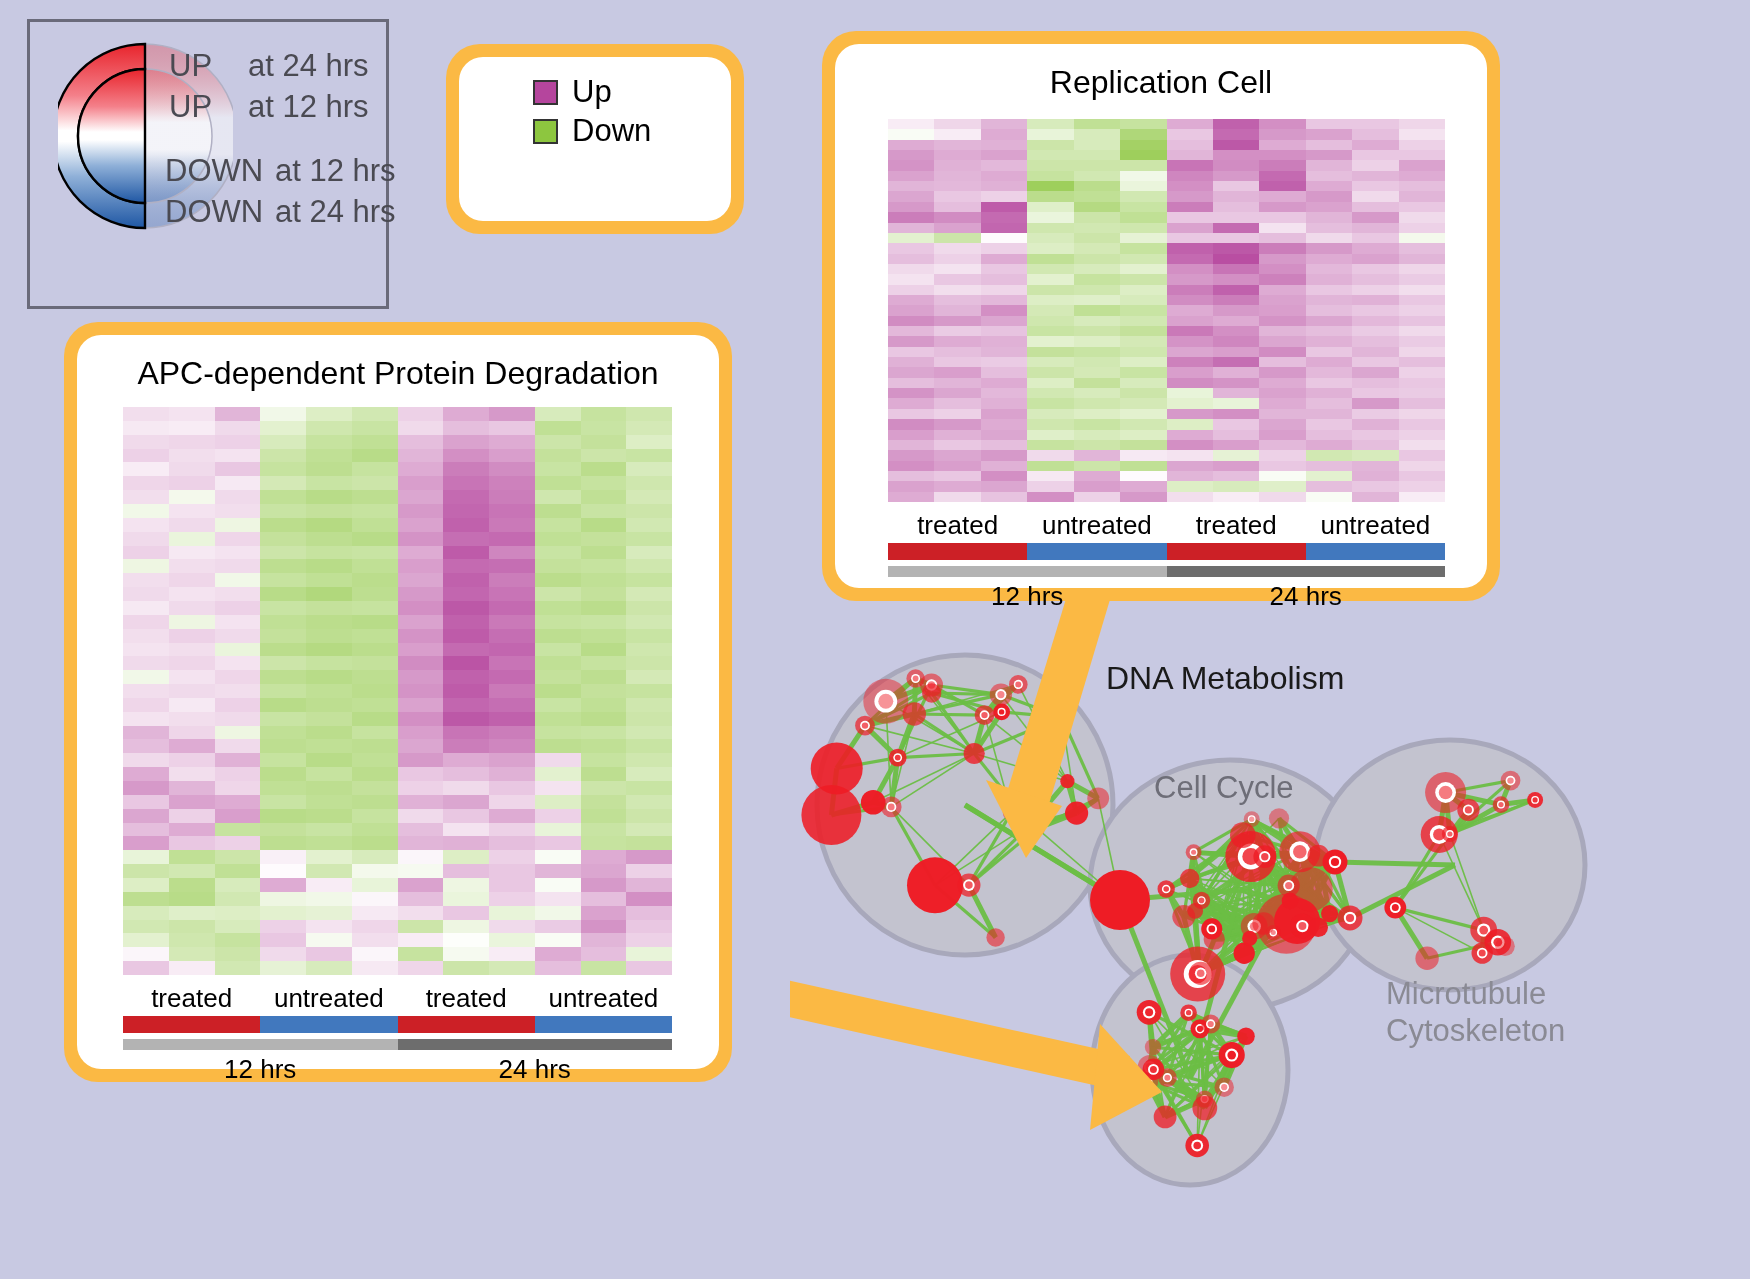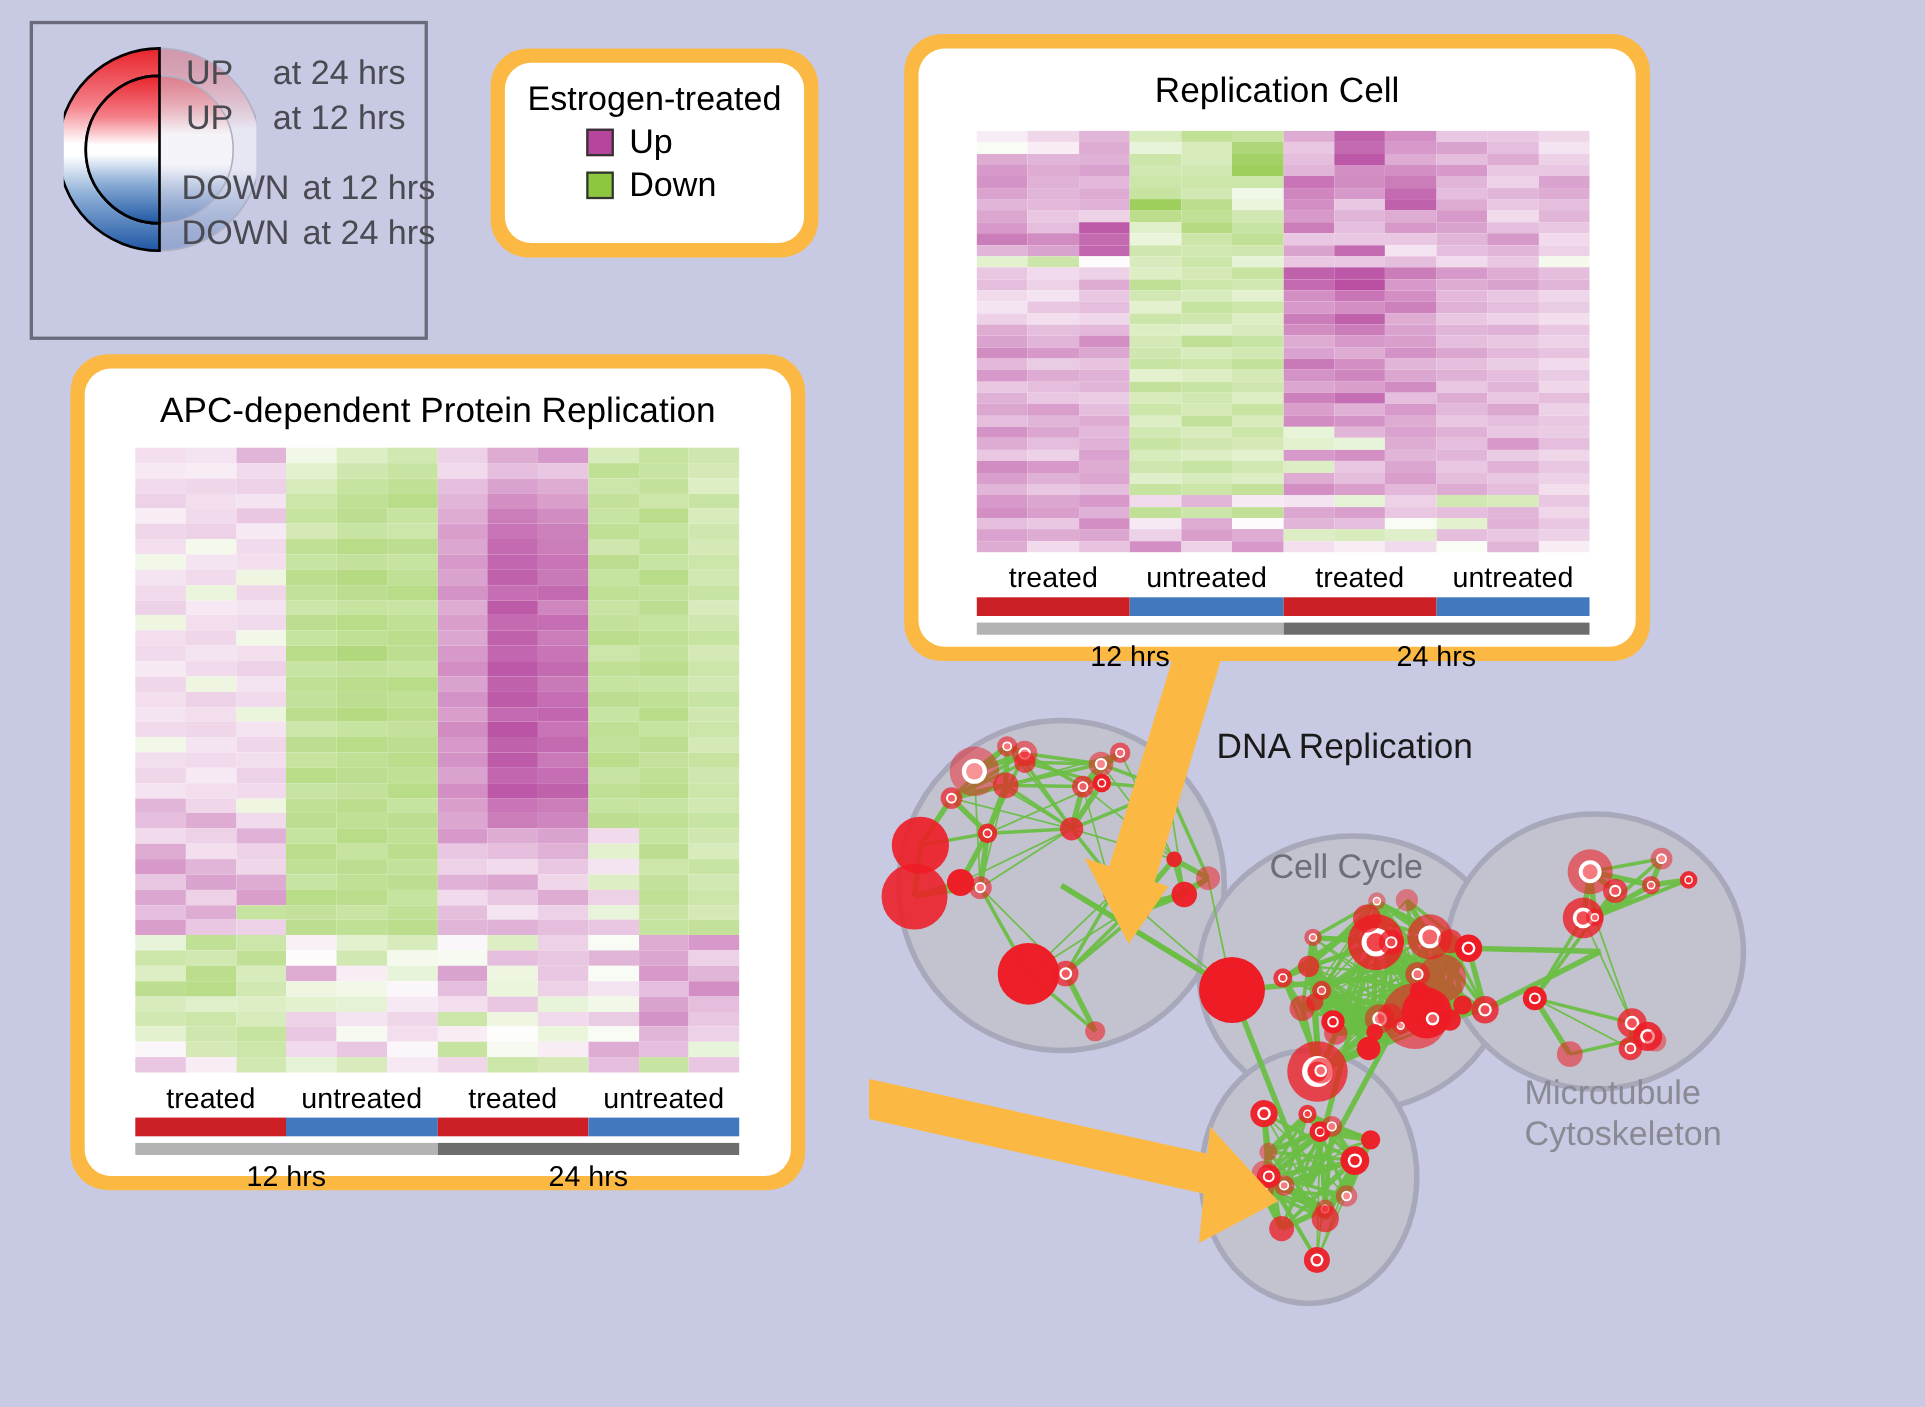--- a/index.html
+++ b/index.html
@@ -134,21 +134,20 @@
     <span class="wheel-label" style="left:135px; top:172px;">DOWN</span>
     <span class="wheel-label" style="left:245px; top:172px;">at 24 hrs</span>
 
     <div class="wheel-foot" style="top:214px;">
     </div>
   </div>
 
   <div class="panel" id="legend-card">
     <div class="panel-inner">
       <div class="lg-title">
-        <div>Estrogen-treated</div>
       </div>
       <div class="lg-row">
         <span class="lg-swatch" id="sw-up" style="background: rgb(181, 69, 157);"></span>
         <span class="lg-text">Up</span>
       </div>
       <div class="lg-row">
         <span class="lg-swatch" id="sw-down" style="background: rgb(141, 198, 63);"></span>
         <span class="lg-text">Down</span>
       </div>
     </div>
@@ -623,21 +622,21 @@
         <div class="time-names">
             <div>12 hrs</div>
             <div>24 hrs</div>
           </div>
       </div>
     </div>
   </div>
 
   <div class="panel" id="apc-card">
     <div class="panel-inner">
-      <div class="hm-title">APC-dependent Protein Replication</div>
+      <div class="hm-title">APC-dependent Protein Degradation</div>
       <div class="heatmap" id="hm-apc" style="left: 46px; top: 72px; width: 549px; height: 568px; grid-template-columns: repeat(12, 1fr); grid-template-rows: repeat(41, 1fr);">
           <div class="hm-cell" style="background: rgb(242, 222, 237);"></div>
           <div class="hm-cell" style="background: rgb(244, 227, 240);"></div>
           <div class="hm-cell" style="background: rgb(225, 181, 216);"></div>
           <div class="hm-cell" style="background: rgb(241, 248, 232);"></div>
           <div class="hm-cell" style="background: rgb(221, 238, 197);"></div>
           <div class="hm-cell" style="background: rgb(209, 232, 178);"></div>
           <div class="hm-cell" style="background: rgb(237, 209, 231);"></div>
           <div class="hm-cell" style="background: rgb(222, 171, 211);"></div>
           <div class="hm-cell" style="background: rgb(214, 153, 201);"></div>
@@ -1937,19 +1936,19 @@
           </g>
         </g>
 
       <path d="M286,-34 L330,-34 L256,214 L214,202 Z" fill="#fbb944"></path>
       <path d="M196,180 L272,206 L236,258 Z" fill="#fbb944"></path>
 
       <path d="M-230,330 L-230,366 L335,492 L340,456 Z" fill="#fbb944"></path>
       <path d="M310,424 L372,492 L300,530 Z" fill="#fbb944"></path>
     </svg>
 
-    <div class="net-label" style="left:316px; top:60px; font-size:32px; color:#1a1a1a;">DNA Replication</div>
+    <div class="net-label" style="left:316px; top:60px; font-size:32px; color:#1a1a1a;">DNA Metabolism</div>
     <div class="net-label" style="left:364px; top:170px; font-size:31px; color:#6e6e78;">Cell Cycle</div>
     <div class="net-label" style="left:596px; top:375px; font-size:31px; color:#8a8a94; line-height:1.2;">Microtubule
 Cytoskeleton</div>
   </div>
 
 </div>
 
 </body></html>

